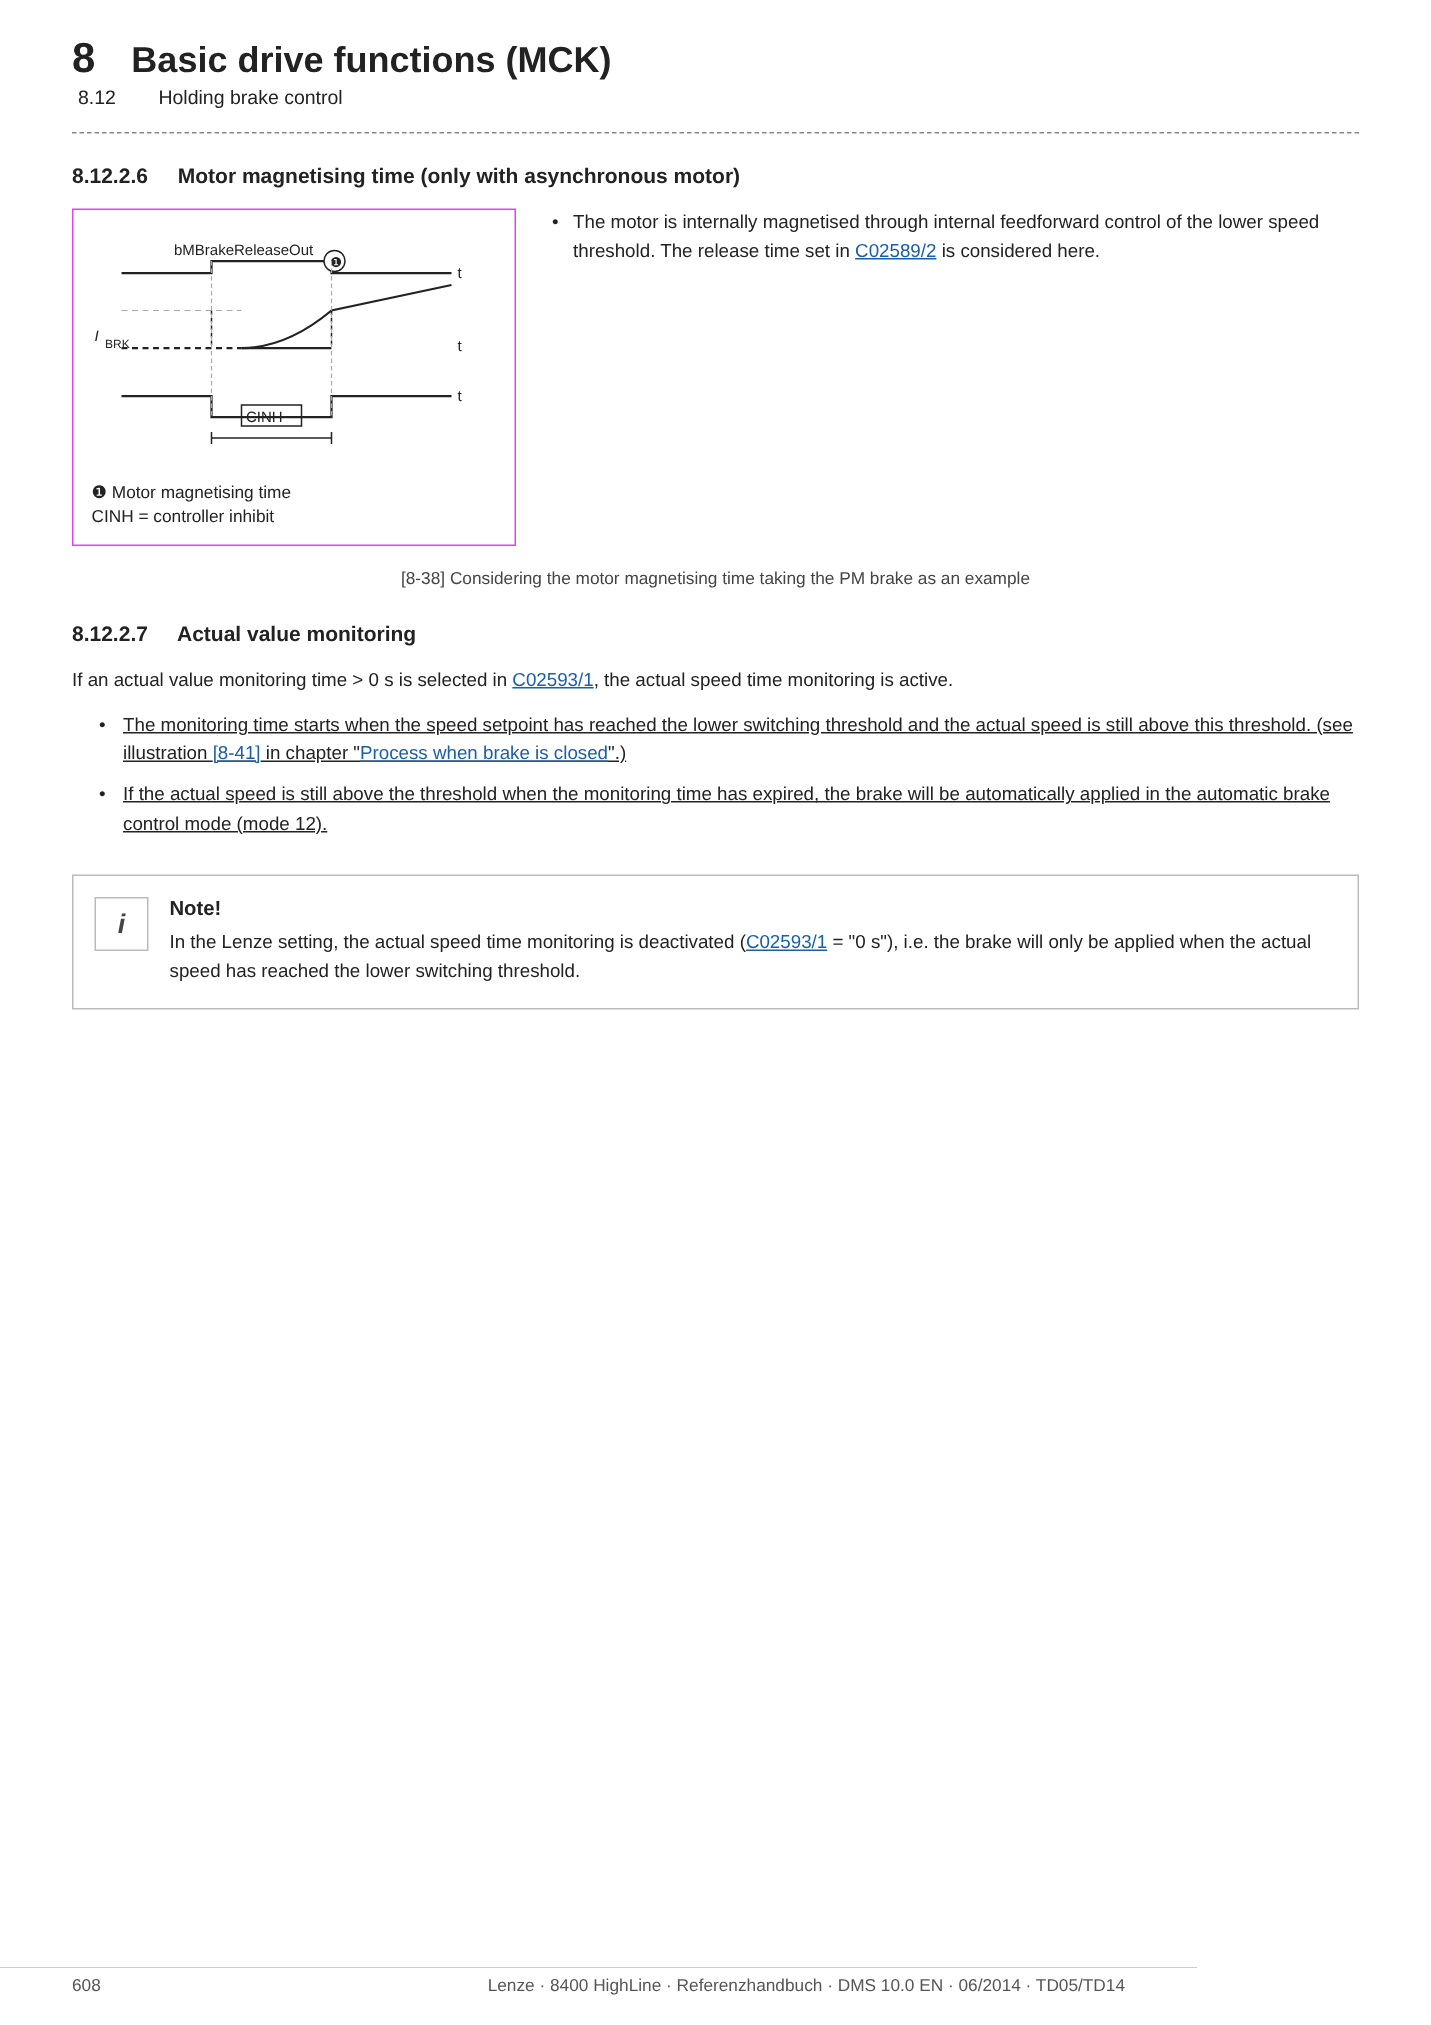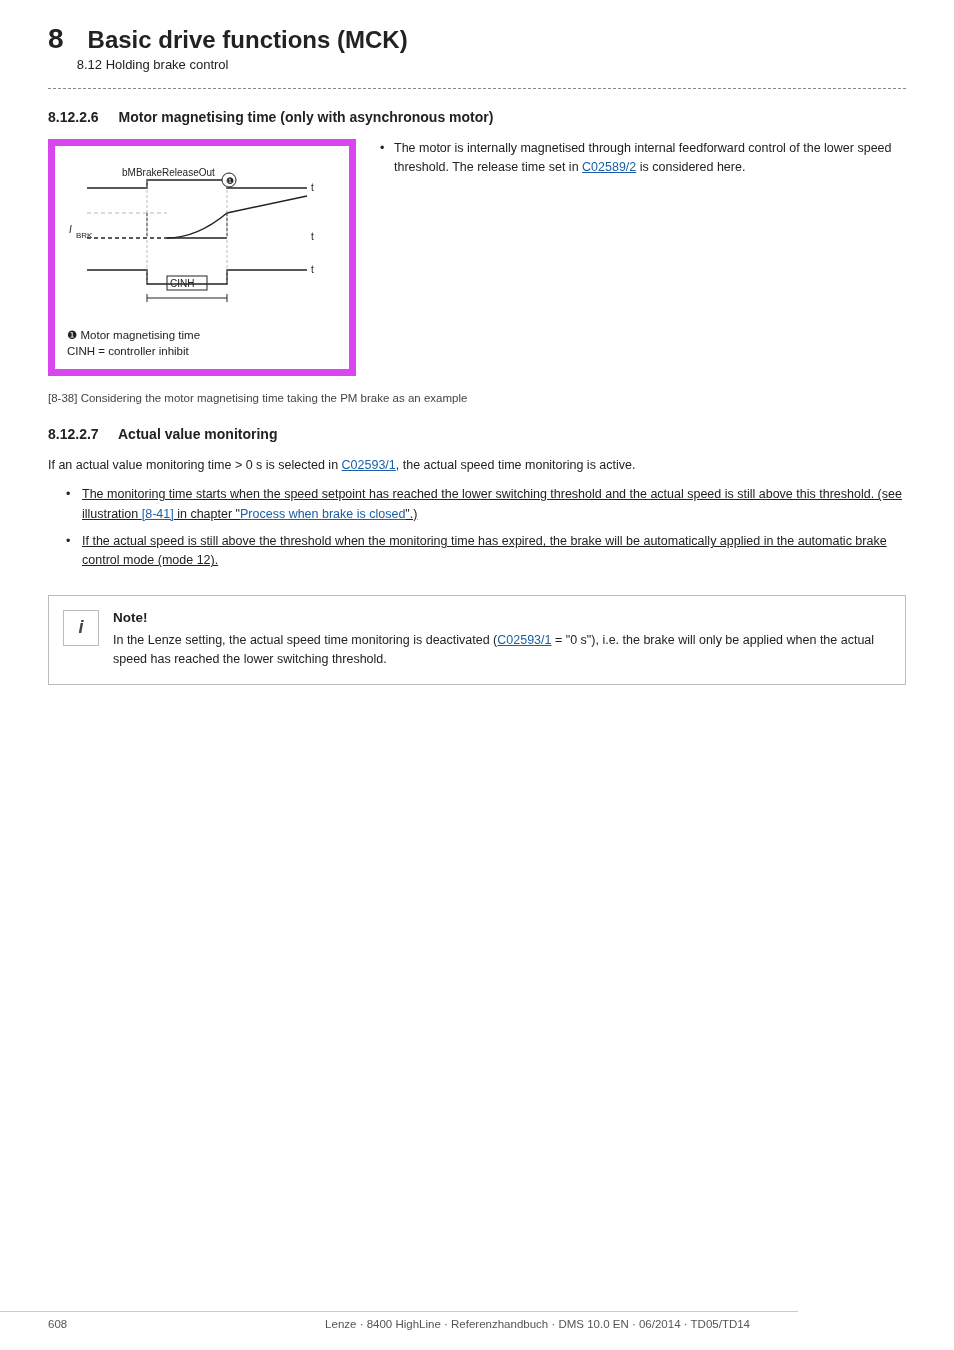--- a/index.html
+++ b/index.html
@@ -35,21 +35,20 @@
       color: #222;
     }
     .section-line {
       font-size: 13px;
       color: #222;
       margin-left: 4px;
     }
     .section-number {
       display: inline-block;
       width: 50px;
-      text-align: right;
     }
     .divider {
       border: none;
       border-top: 1px dashed #888;
       margin: 16px 0 20px 0;
     }
     .subsection-heading {
       font-size: 14px;
       font-weight: bold;
       color: #222;
@@ -57,21 +56,21 @@
     }
     .subsection-number {
       margin-right: 16px;
     }
     .content-row {
       display: flex;
       gap: 24px;
       margin-bottom: 12px;
     }
     .diagram-box {
-      border: 7px solid #d946ef;
+      border: 1px solid #d946ef;
       padding: 12px 12px 10px 12px;
       min-width: 290px;
       max-width: 310px;
       background: #fff;
       flex-shrink: 0;
     }
     .diagram-svg-area {
       width: 270px;
       height: 160px;
     }
@@ -110,20 +109,21 @@
       color: #1a5fa8;
       text-decoration: underline;
       cursor: pointer;
       text-align: right;
     }
     .figure-caption {
       font-size: 11.5px;
       color: #444;
       margin-top: 16px;
       margin-bottom: 10px;
+      text-align: center;
     }
     .figure-number {
       color: #444;
     }
     .related-topics-heading {
       font-weight: bold;
       font-size: 12.5px;
       margin-bottom: 4px;
     }
     .related-link-item {

